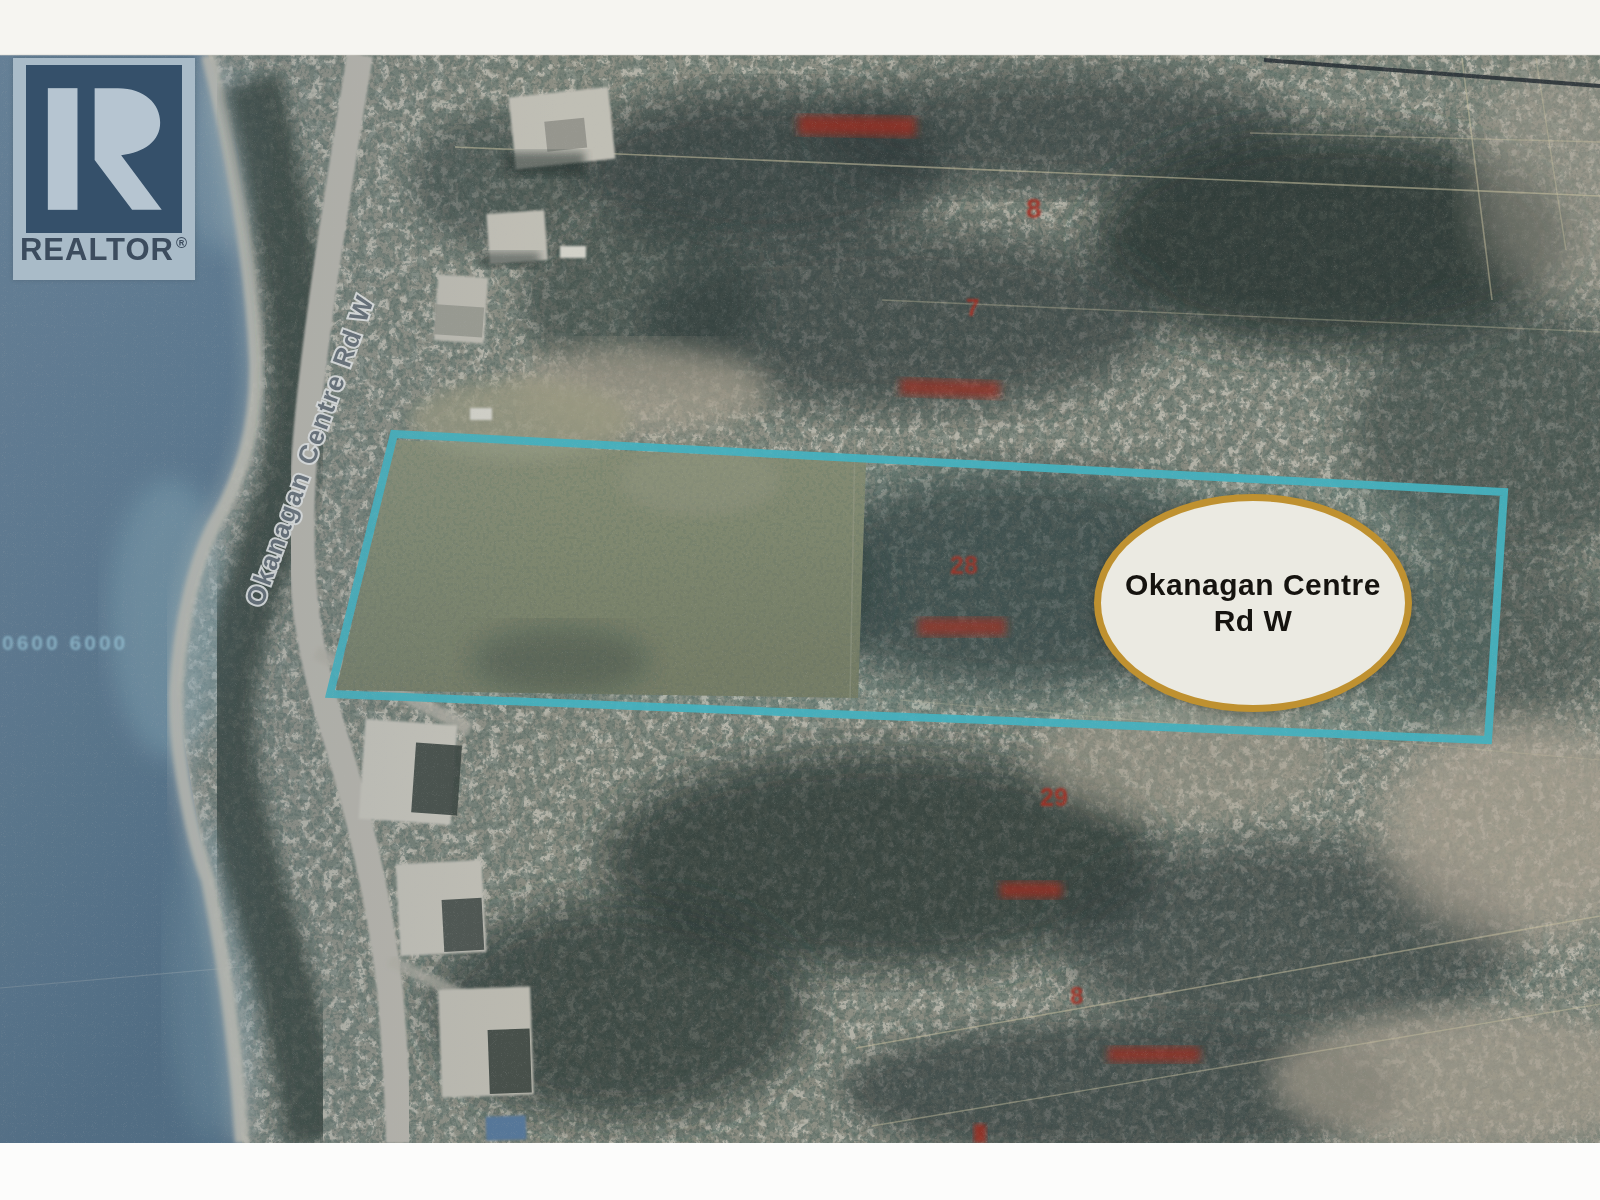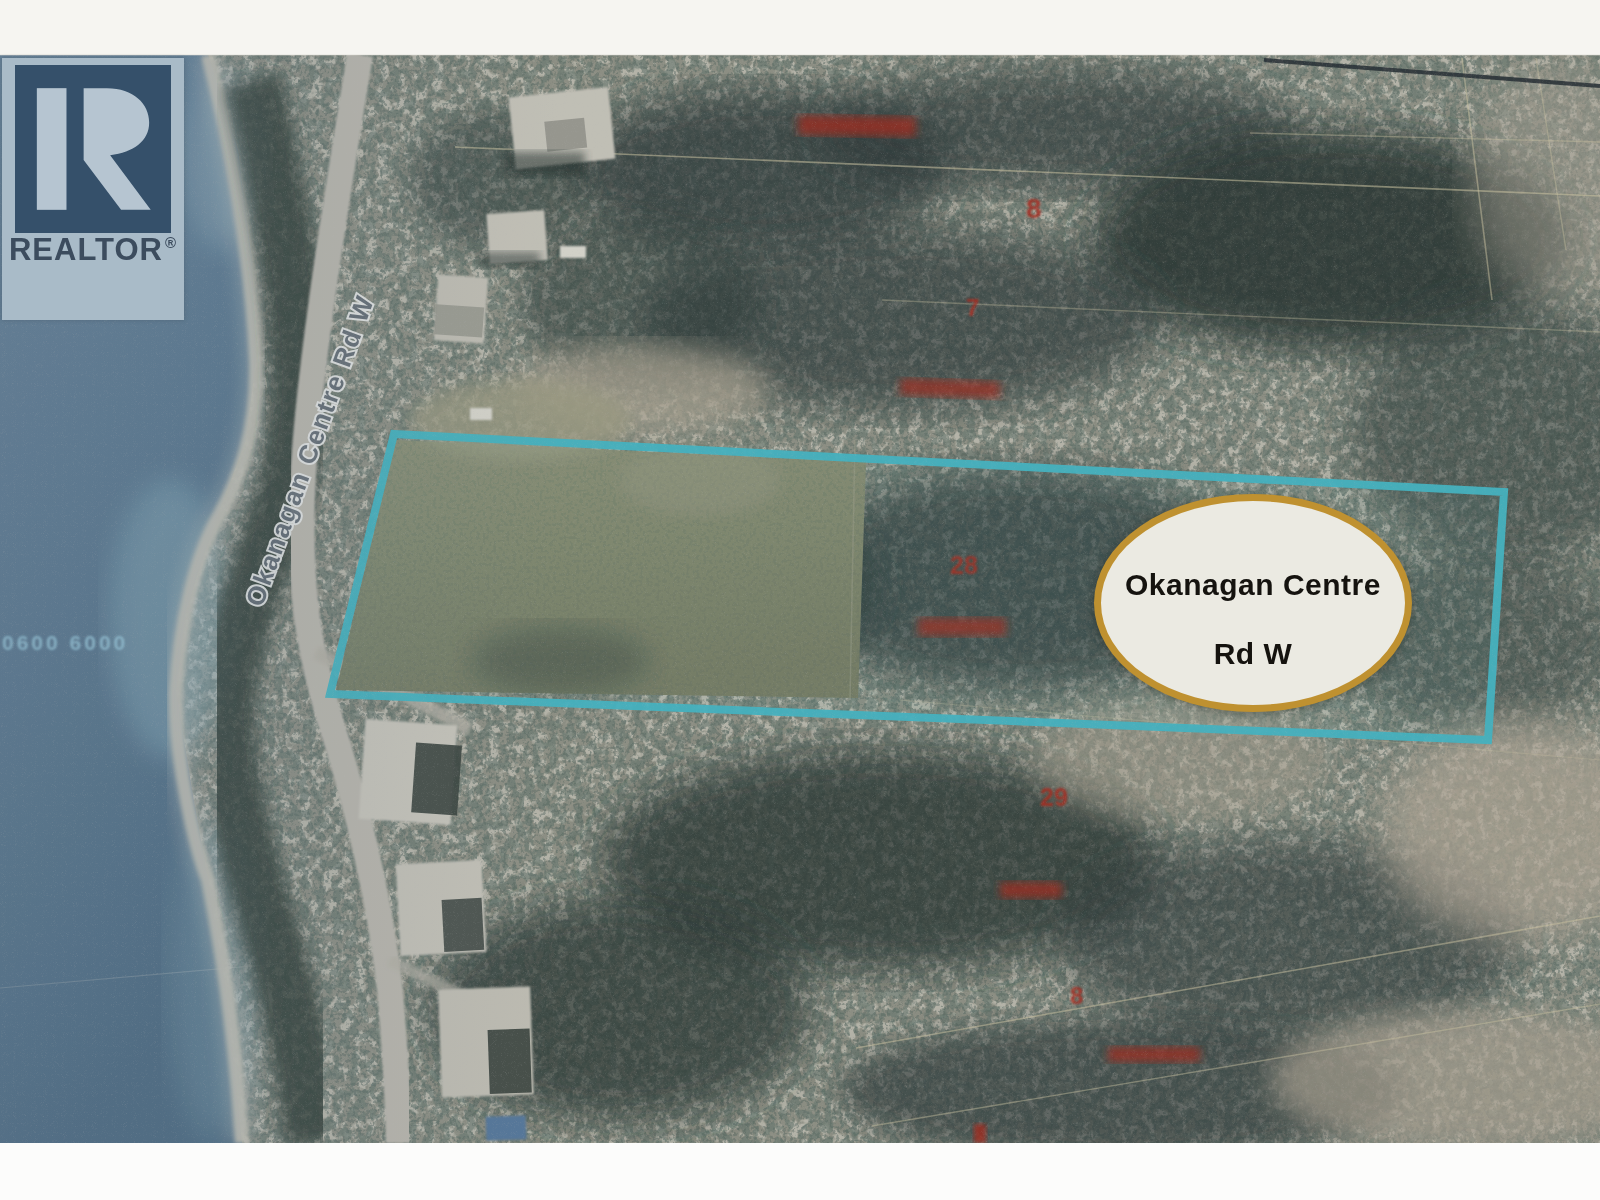--- a/index.html
+++ b/index.html
@@ -13,24 +13,24 @@
   .sounding{font-family:"Liberation Sans",sans-serif;font-size:21px;letter-spacing:3px;
             opacity:.85;font-weight:bold;}
   .lotnum{font-family:"Liberation Sans",sans-serif;font-weight:bold;opacity:.9;}
 
   
   .badge{position:absolute;left:1094px;top:494px;width:318px;height:218px;box-sizing:border-box;
          background:#ebeae2;border:7px solid #bf9130;border-radius:50%;
          display:flex;flex-direction:column;align-items:center;justify-content:center;text-align:center;
          color:#15130f;font-weight:bold;font-size:30px;line-height:36px;letter-spacing:.5px;
          box-shadow:0 2px 10px rgba(30,30,20,.35);}
-  .badge span{display:block;margin-top:33px;}
+  .badge span{display:block;}
 
   
-  .realtor{position:absolute;left:2px;top:58px;width:182px;height:262px;background:#a9bbc8;
+  .realtor{position:absolute;left:13px;top:58px;width:182px;height:222px;background:#a9bbc8;
            box-shadow:0 0 4px rgba(40,50,60,.25);display:flex;flex-direction:column;align-items:center;}
   .realtor-mark{width:156px;height:168px;margin-top:7px;background:#35506a;position:relative;}
   .realtor-mark svg{position:absolute;left:0;top:0;}
   .realtor-word{margin-top:2px;color:#3c4c5e;font-weight:600;font-size:31px;letter-spacing:1px;
                 display:flex;align-items:flex-start;line-height:30px;}
   .realtor-word .reg{font-size:15px;line-height:16px;margin-left:2px;}
 </style>
 </head>
 <body>
 

